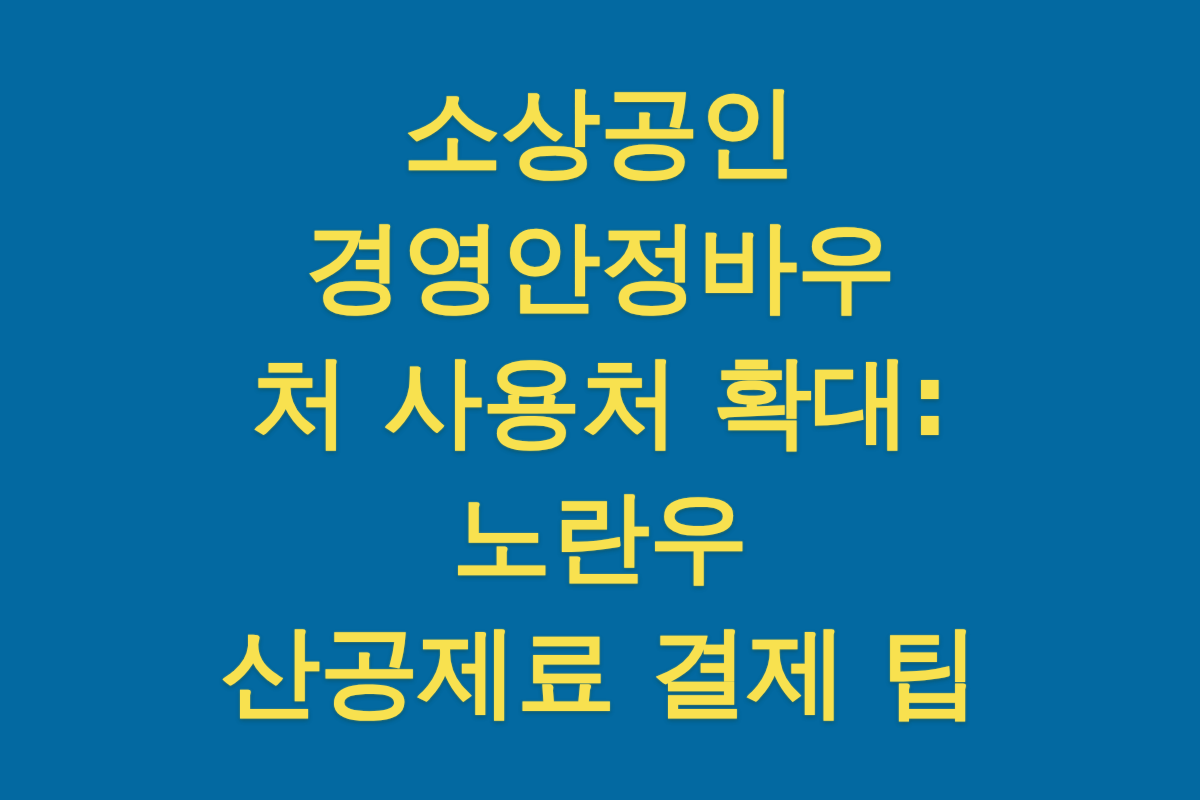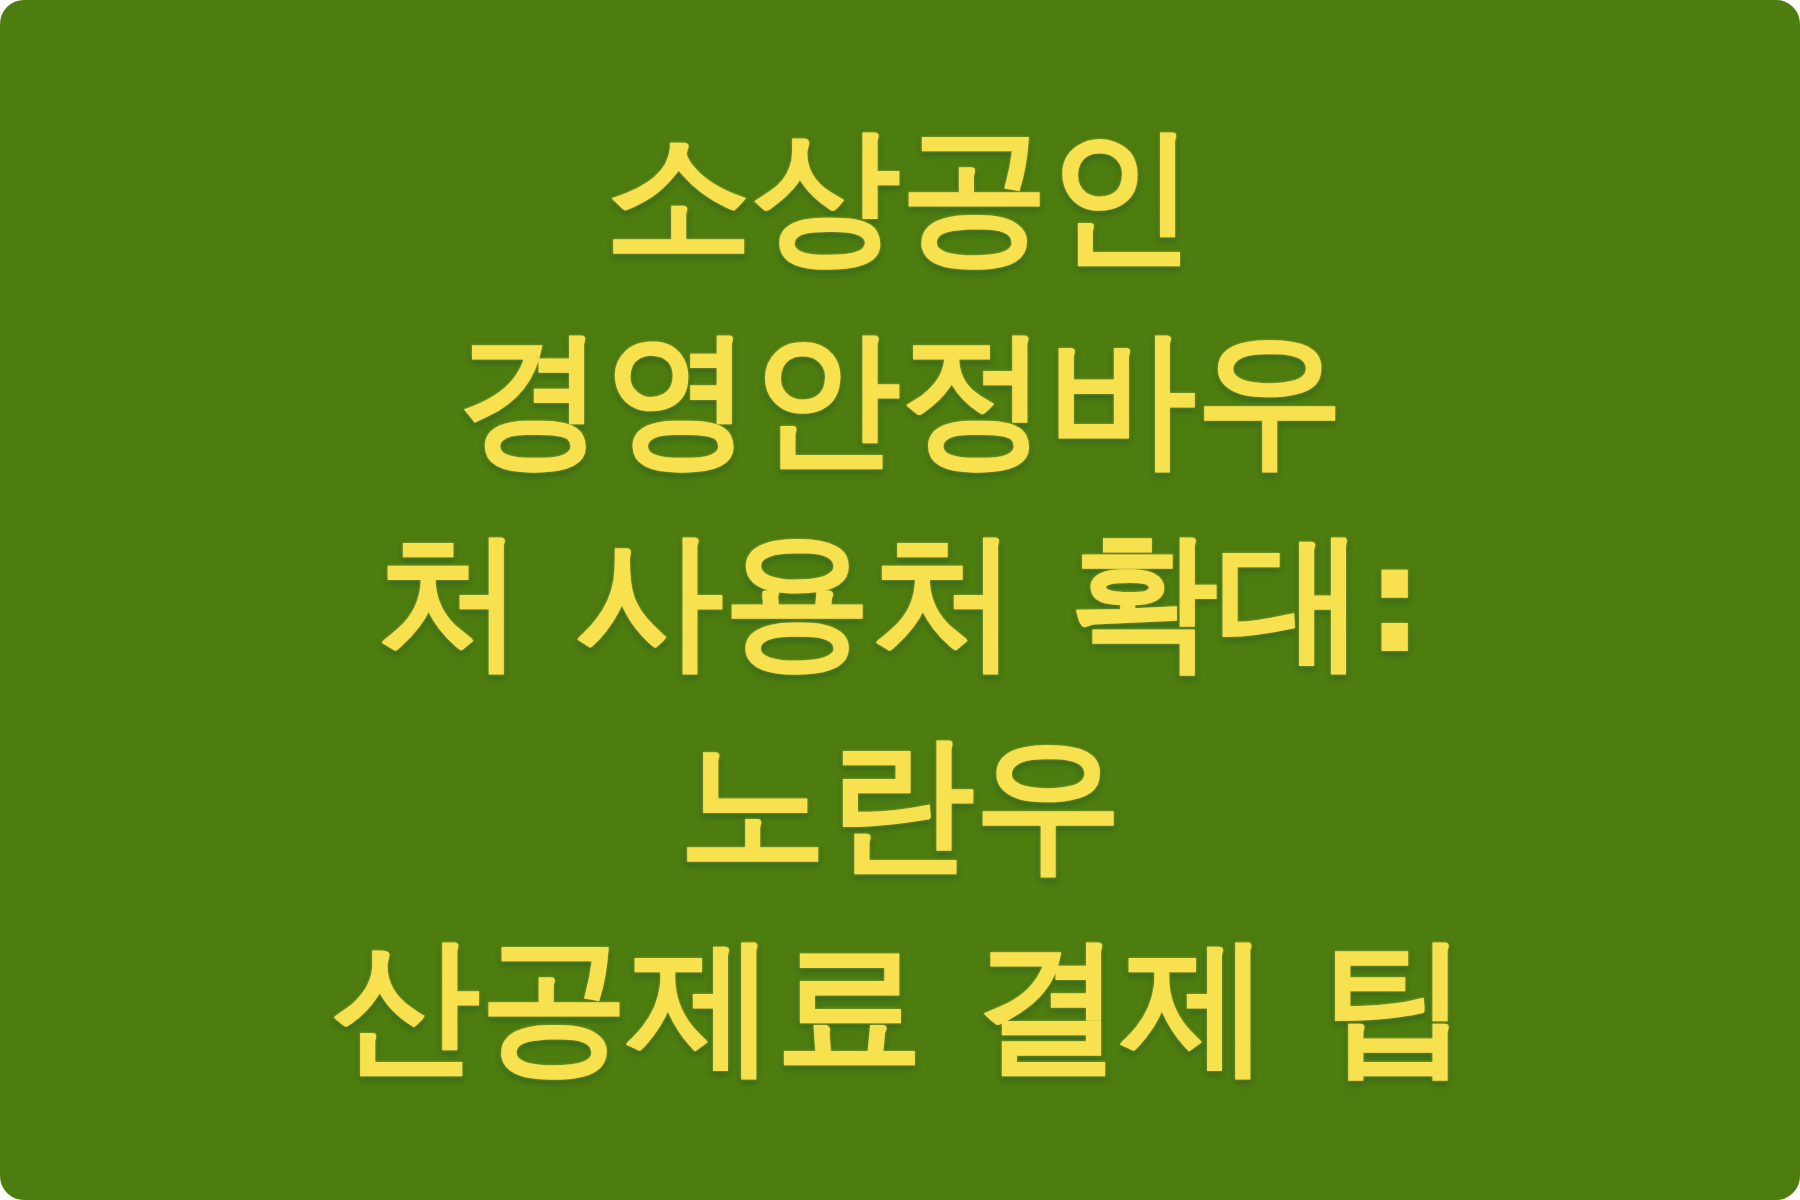--- a/index.html
+++ b/index.html
@@ -44,19 +44,19 @@
     word-break: keep-all;
     white-space: pre-line;
     text-shadow:
       0 0 2px rgba(248, 225, 79, 0.55),
       0 2px 4px rgba(9, 62, 55, 0.45);
   }
 </style>
 </head>
 <body>
 
-<div id="card" style="background: #4d7c0f; border-radius: 16px;">
+<div id="card" style="background: #0369a1;">
   <div id="headline-block">
     <h1 id="headline" style="color: rgb(248, 225, 79);">소상공인 경영안정바우
 처 사용처 확대: 노란우
 산공제료 결제 팁</h1>
   </div>
 </div>
 
 </body></html>

